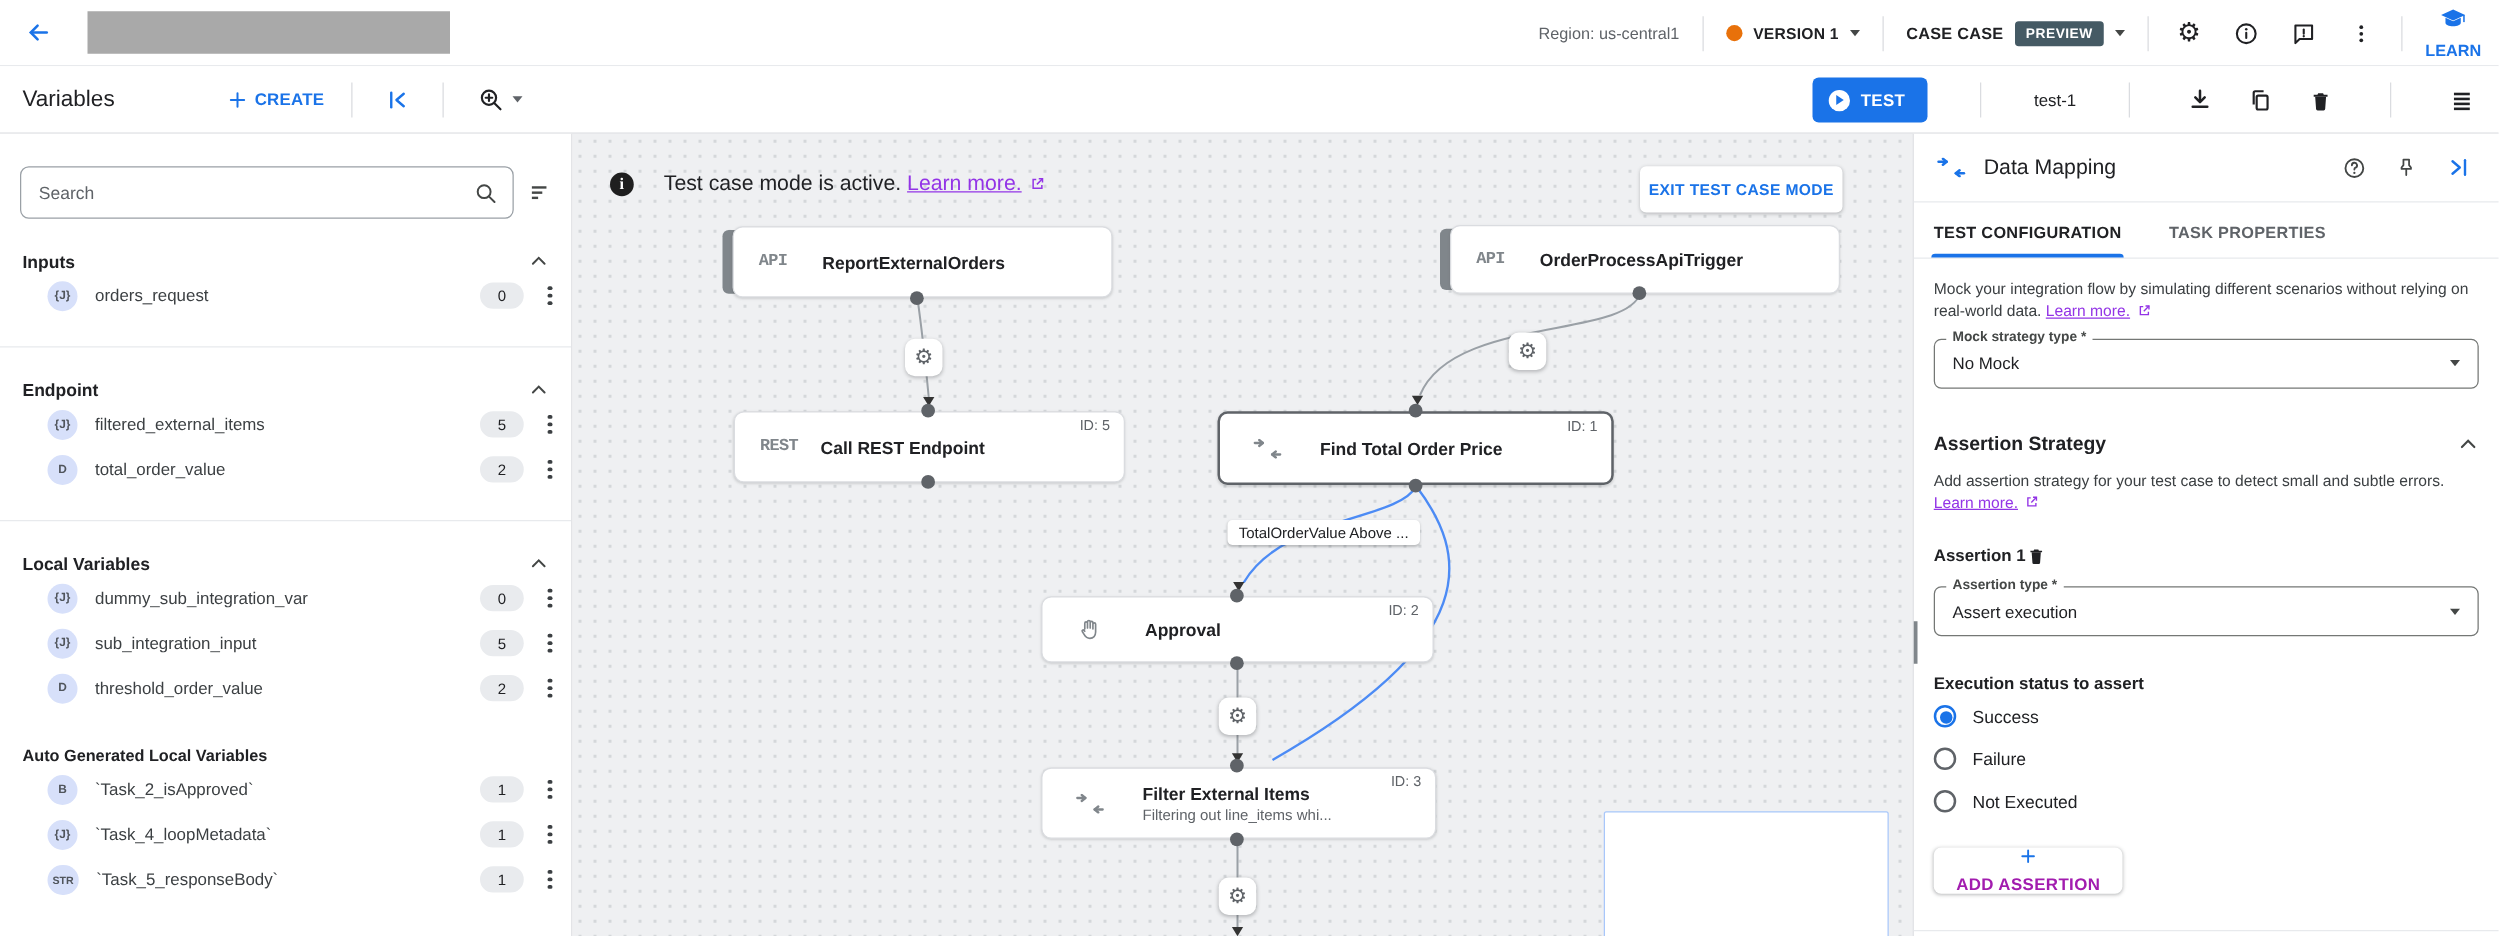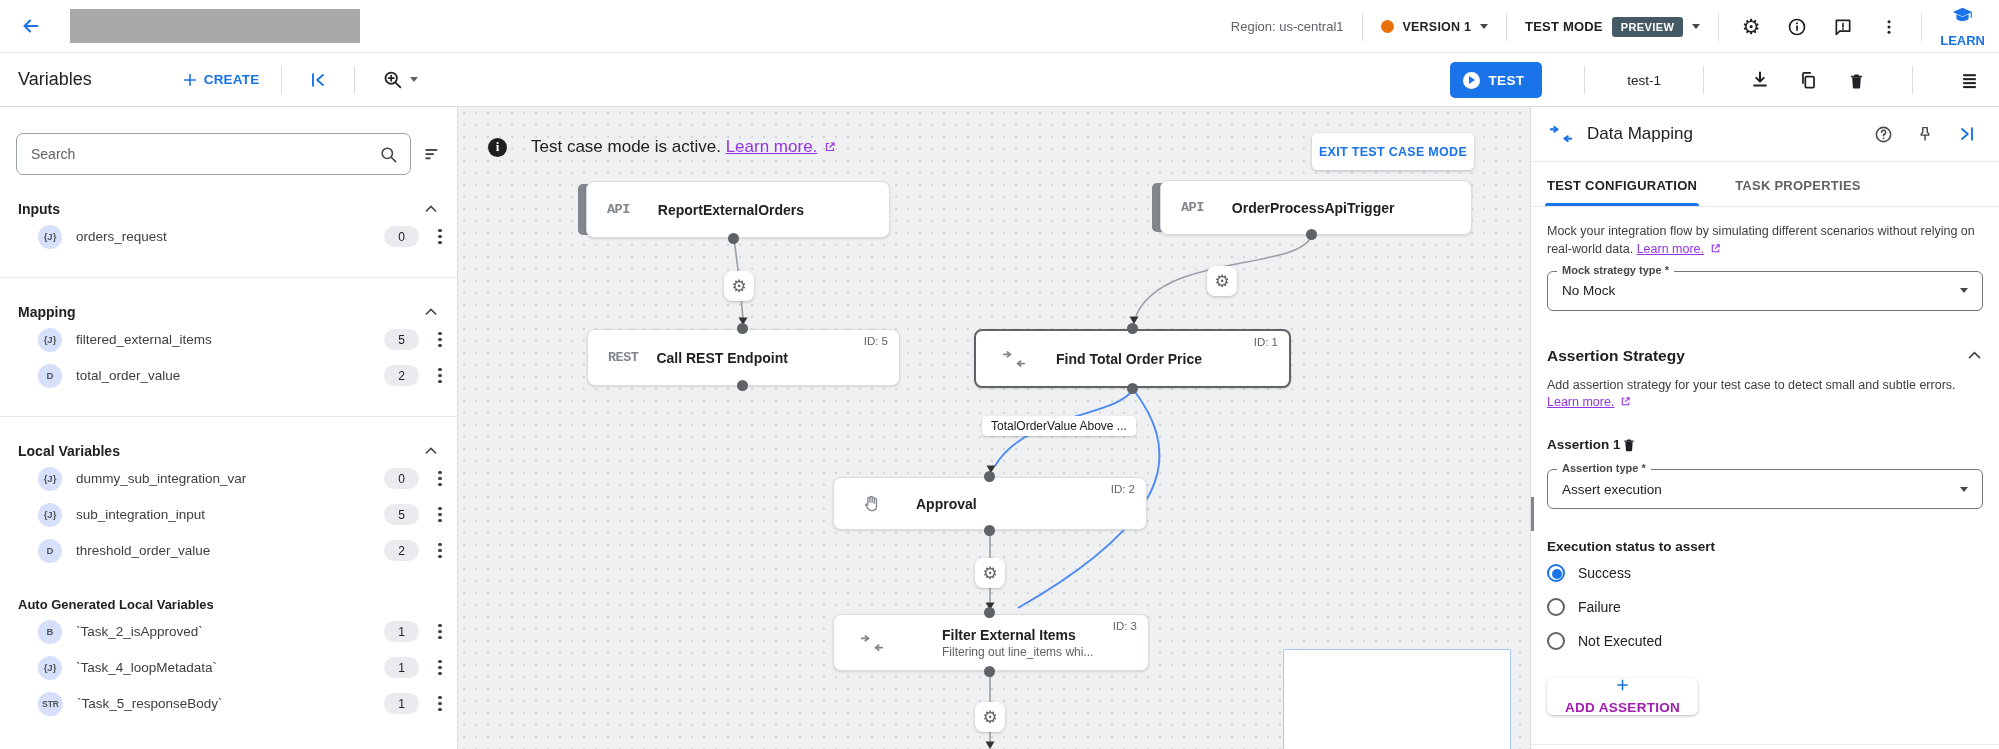--- a/index.html
+++ b/index.html
@@ -126,21 +126,21 @@
   <div class="topbar-right">
     <span class="region">Region: us-central1</span>
     <span class="sep"></span>
     <span class="version">
       <span class="version-dot"></span>
       <span>VERSION 1</span>
       <span class="caret-down"></span>
     </span>
     <span class="sep"></span>
     <span class="testcase">
-      <span>TEST MODE</span>
+      <span>CASE CASE</span>
       <span class="preview-badge">PREVIEW</span>
       <span class="caret-down"></span>
     </span>
     <span class="sep"></span>
     <span class="icon-btn" style="font-size:21px;">⚙</span>
     <span class="icon-btn">
       <svg width="20" height="20" viewBox="0 0 24 24" fill="none" stroke="#202124" stroke-width="2">
           <circle cx="12" cy="12" r="9"></circle>
           <path d="M12 11 v5" stroke-linecap="round"></path>
           <circle cx="12" cy="7.6" r="1.2" fill="#202124" stroke="none"></circle>
@@ -264,21 +264,21 @@
     <span class="count-pill">0</span>
     <span class="dots-v">
         <i></i>
         <i></i>
         <i></i>
       </span>
   </div>
   <div class="side-div"></div>
 
   <div class="section-head">
-    <span class="section-title">Mapping</span>
+    <span class="section-title">Endpoint</span>
     <svg width="16" height="16" viewBox="0 0 24 24" fill="none" stroke="#444746" stroke-width="2.4" stroke-linecap="round">
         <path d="M5 15 l7 -7 7 7"></path>
       </svg>
   </div>
   <div class="var-row">
     <span class="type-badge">{J}</span>
     <span class="var-name">filtered_external_items</span>
     <span class="count-pill">5</span>
     <span class="dots-v">
         <i></i>
@@ -445,21 +445,21 @@
         <svg width="20" height="20" viewBox="0 0 24 24" fill="none" stroke="#80868b" stroke-width="1.6" stroke-linecap="round" stroke-linejoin="round">
             <path d="M7 11 V5.5 a1.3 1.3 0 0 1 2.6 0 V10 M9.6 10 V4.2 a1.3 1.3 0 0 1 2.6 0 V10 M12.2 10 V5 a1.3 1.3 0 0 1 2.6 0 V11 M14.8 11 V6.5 a1.3 1.3 0 0 1 2.6 0 V14 c0 3.5 -2.2 6 -5.5 6 c-2.8 0 -4.2 -1.4 -5.6 -3.8 L4.6 13.5 c-.6 -1 .8 -2 1.6 -1.2 L7 13.2"></path>
           </svg>
       </span>
       <span class="node-title">Approval</span>
       <span class="node-id">ID: 2</span>
     </div>
   </div>
 
   <div class="nodew" style="left:375px; top:507px; width:316px; height:57px;">
-    <div class="nodebox plain" style="padding-left:26px;gap:28px;">
+    <div class="nodebox plain" style="padding-left:26px;">
       <span class="node-icon" style="margin-right:30px;">
         <svg width="24" height="16" viewBox="0 0 26 16" fill="none" stroke="#80868b" stroke-width="2" stroke-linecap="round">
             <path d="M2 3 h7"></path>
             <path d="M9 3 l-3.2 -2.6 M9 3 l-3.2 2.6"></path>
             <path d="M24 13 h-7"></path>
             <path d="M17 13 l3.2 -2.6 M17 13 l3.2 2.6"></path>
           </svg>
       </span>
       <span>
         <span class="node-title" style="display:block;">Filter External Items</span>

